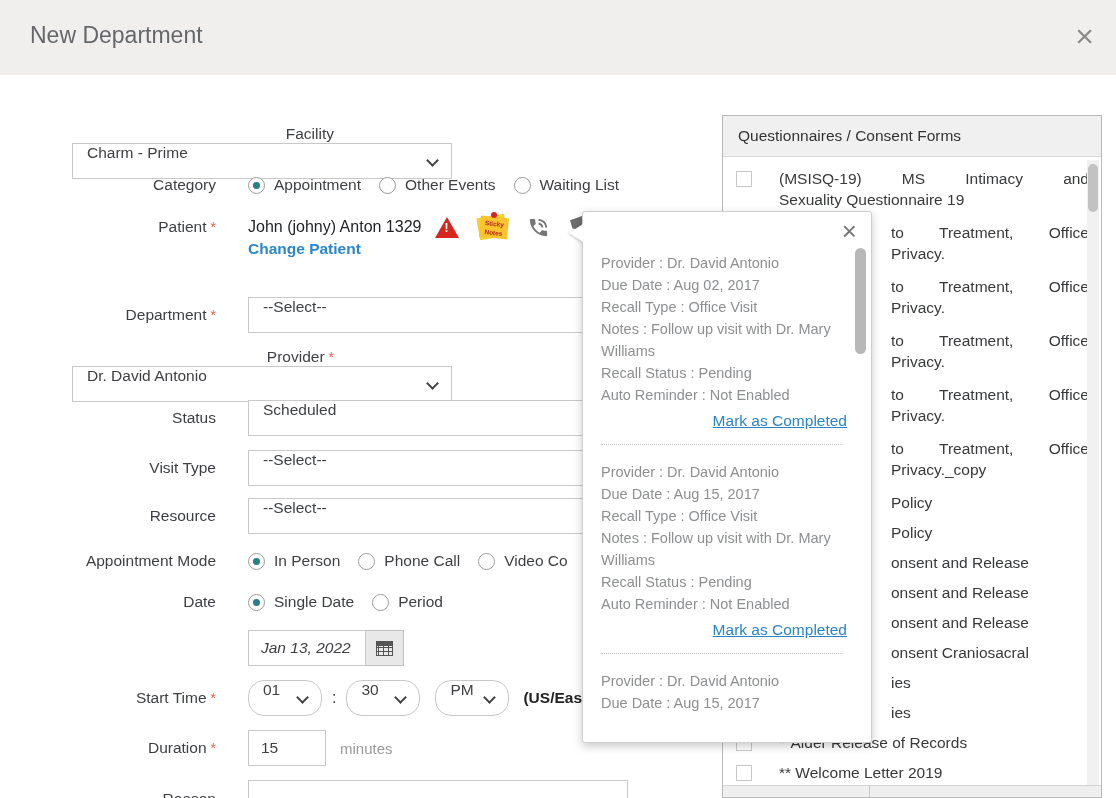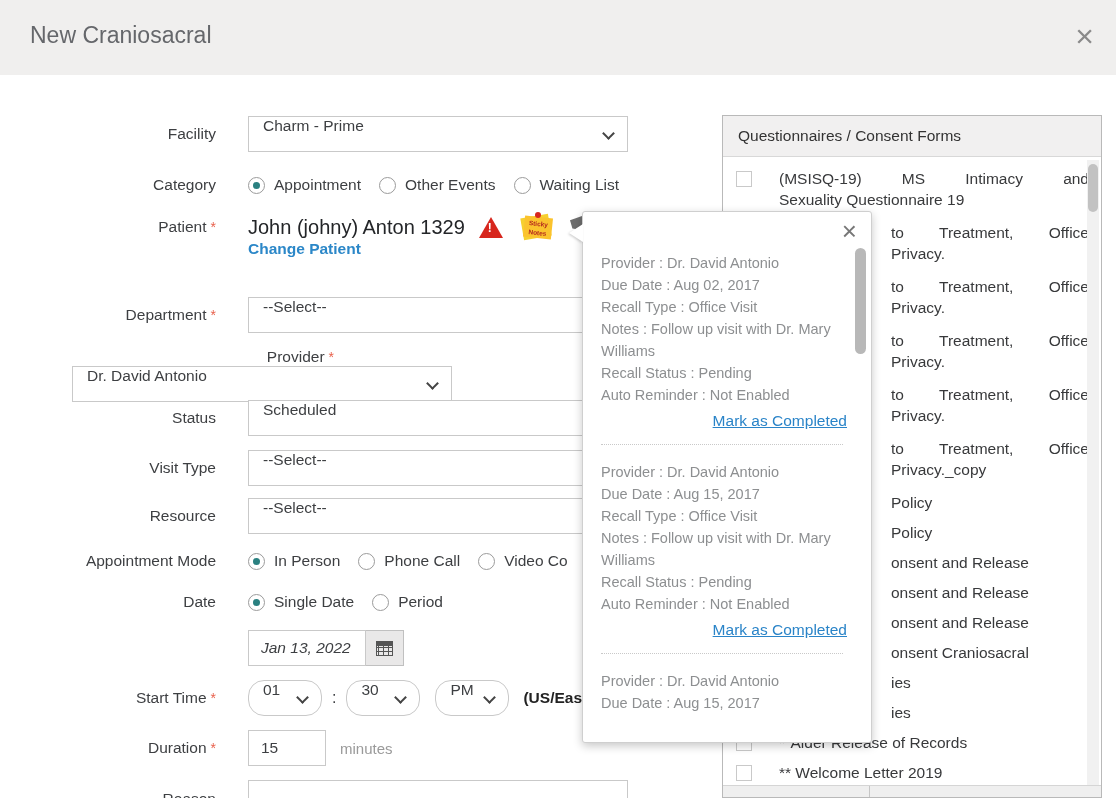--- a/index.html
+++ b/index.html
@@ -114,25 +114,25 @@
   .r-divider { border-top:1px dotted #c9c9c9; margin:14px 4px 16px 0; }
   .popup-thumb { position:absolute; right:5px; top:36px; width:11px; height:106px;
            background:#b8b8b8; border-radius:6px; cursor:pointer; }
 </style>
 </head>
 <body>
 
 <div class="page">
 
   <div class="dlg-header">
-    <div class="dlg-title">New Craniosacral</div>
+    <div class="dlg-title">New Department</div>
     <div class="dlg-close">×</div>
   </div>
 
-  <div class="row" style="top:116px;">
+  <div class="row" style="top:125px;flex-direction:column;">
     <div class="lbl">Facility</div>
     <div class="field">
       <div class="select">
         <span>Charm - Prime</span>
         <span class="chev"></span>
       </div>
     </div>
   </div>
 
   <div class="row" style="top:176px;">
@@ -149,21 +149,21 @@
         <span class="radio-item">
           <span class="radio"></span>
           <span class="radio-label">Waiting List</span>
         </span>
       </div>
   </div>
 
   <div class="row" style="top:212px;">
     <div class="lbl"><span>Patient</span><span class="req">*</span></div>
     <div class="field">
-      <span style="font-size:20px;color:#232528;">John (johny) Anton 1329</span>
+      <span style="font-size:16px;color:#232528;">John (johny) Anton 1329</span>
       <div class="picons">
         <span class="warn"></span>
         <span class="sticky">
           <span class="note-b"></span>
           <span class="note-f">Sticky Notes</span>
           <span class="pin"></span>
         </span>
         <span style="display:inline-flex;">
           <svg width="23" height="23" viewBox="0 0 24 24">
               <path fill="#757575" d="M20 15.5c-1.25 0-2.45-.2-3.57-.57-.35-.11-.74-.03-1.02.24l-2.2 2.2c-2.83-1.44-5.15-3.75-6.59-6.59l2.2-2.21c.28-.26.36-.65.25-1C8.7 6.45 8.5 5.25 8.5 4c0-.55-.45-1-1-1H4c-.55 0-1 .45-1 1 0 9.39 7.61 17 17 17 .55 0 1-.45 1-1v-3.5c0-.55-.45-1-1-1zM19 12h2c0-4.97-4.03-9-9-9v2c3.87 0 7 3.13 7 7zm-4 0h2c0-2.76-2.24-5-5-5v2c1.66 0 3 1.34 3 3z"></path>

